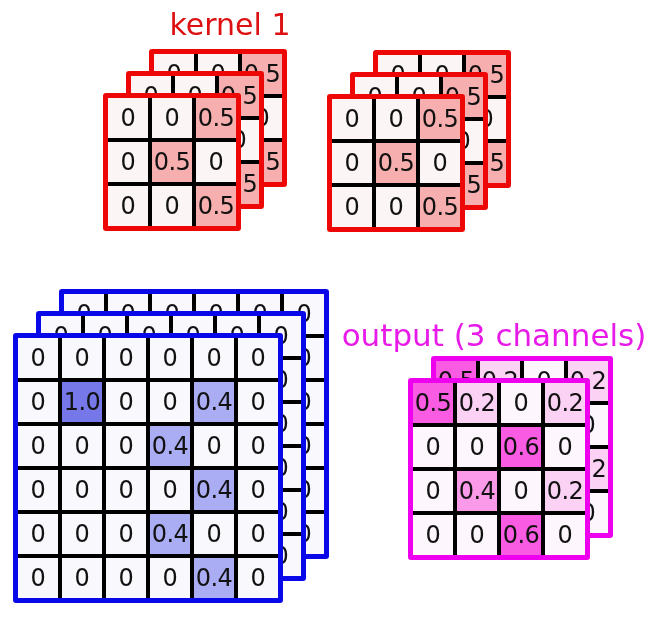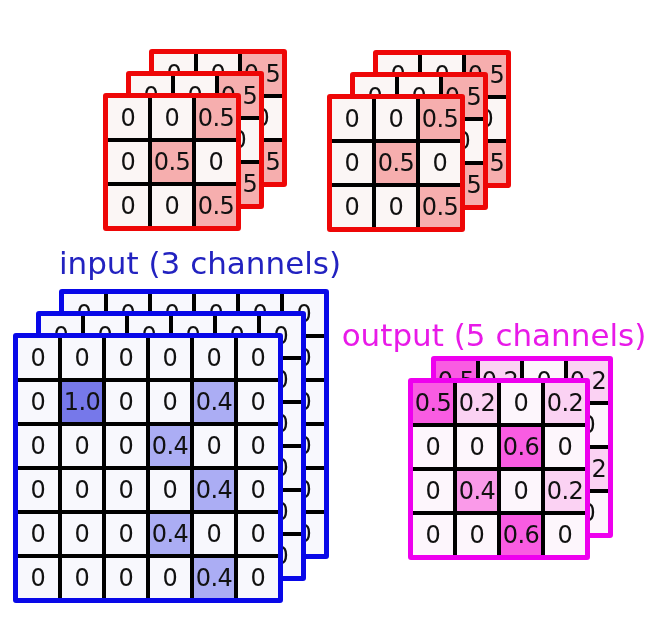--- a/index.html
+++ b/index.html
@@ -34,22 +34,22 @@
     font-size: 24px;
     color: #111111;
     letter-spacing: -0.5px;
     overflow: hidden;
   }
 </style>
 </head>
 <body>
 
 <div class="canvas" style="background: rgb(255, 255, 255);">
-  <div class="stack-title" style="left: 200px; top: 246px; font-size: 31px; color: rgb(34, 34, 192);">input (3 channels)</div>
-  <div class="stack-title" style="left: 494px; top: 318px; font-size: 31px; color: rgb(232, 26, 232);">output (5 channels)</div>
+  <div class="stack-title" style="left: 230px; top: 8px; font-size: 30px; color: rgb(221, 17, 17);">kernel 1</div>
+  <div class="stack-title" style="left: 494px; top: 318px; font-size: 31px; color: rgb(232, 26, 232);">output (3 channels)</div>
 <div class="layer" style="left: 149px; top: 49px; z-index: 11; border-color: rgb(238, 7, 7); grid-template-columns: repeat(3, 40px); grid-auto-rows: 40px; gap: 4px;">
       <div class="cell" style="background: rgb(251, 246, 245);">0</div>
       <div class="cell" style="background: rgb(251, 246, 245);">0</div>
       <div class="cell" style="background: rgb(246, 174, 174);">0.5</div>
       <div class="cell" style="background: rgb(251, 246, 245);">0</div>
       <div class="cell" style="background: rgb(246, 174, 174);">0.5</div>
       <div class="cell" style="background: rgb(251, 246, 245);">0</div>
       <div class="cell" style="background: rgb(251, 246, 245);">0</div>
       <div class="cell" style="background: rgb(251, 246, 245);">0</div>
       <div class="cell" style="background: rgb(246, 174, 174);">0.5</div>

